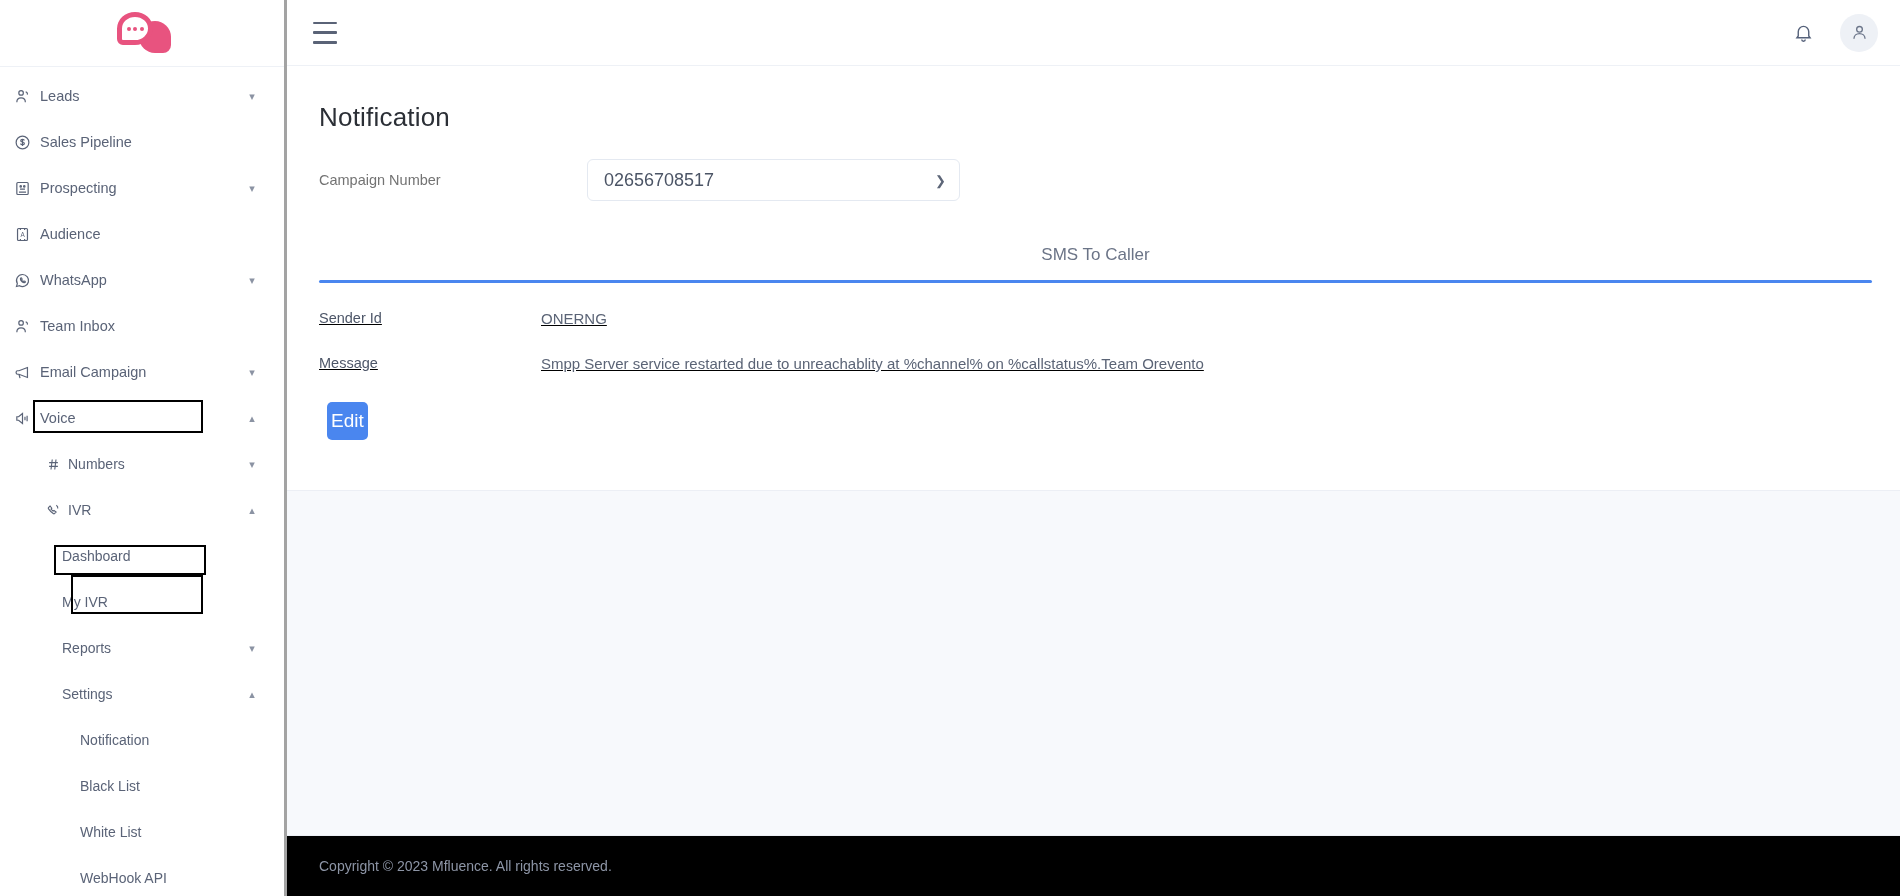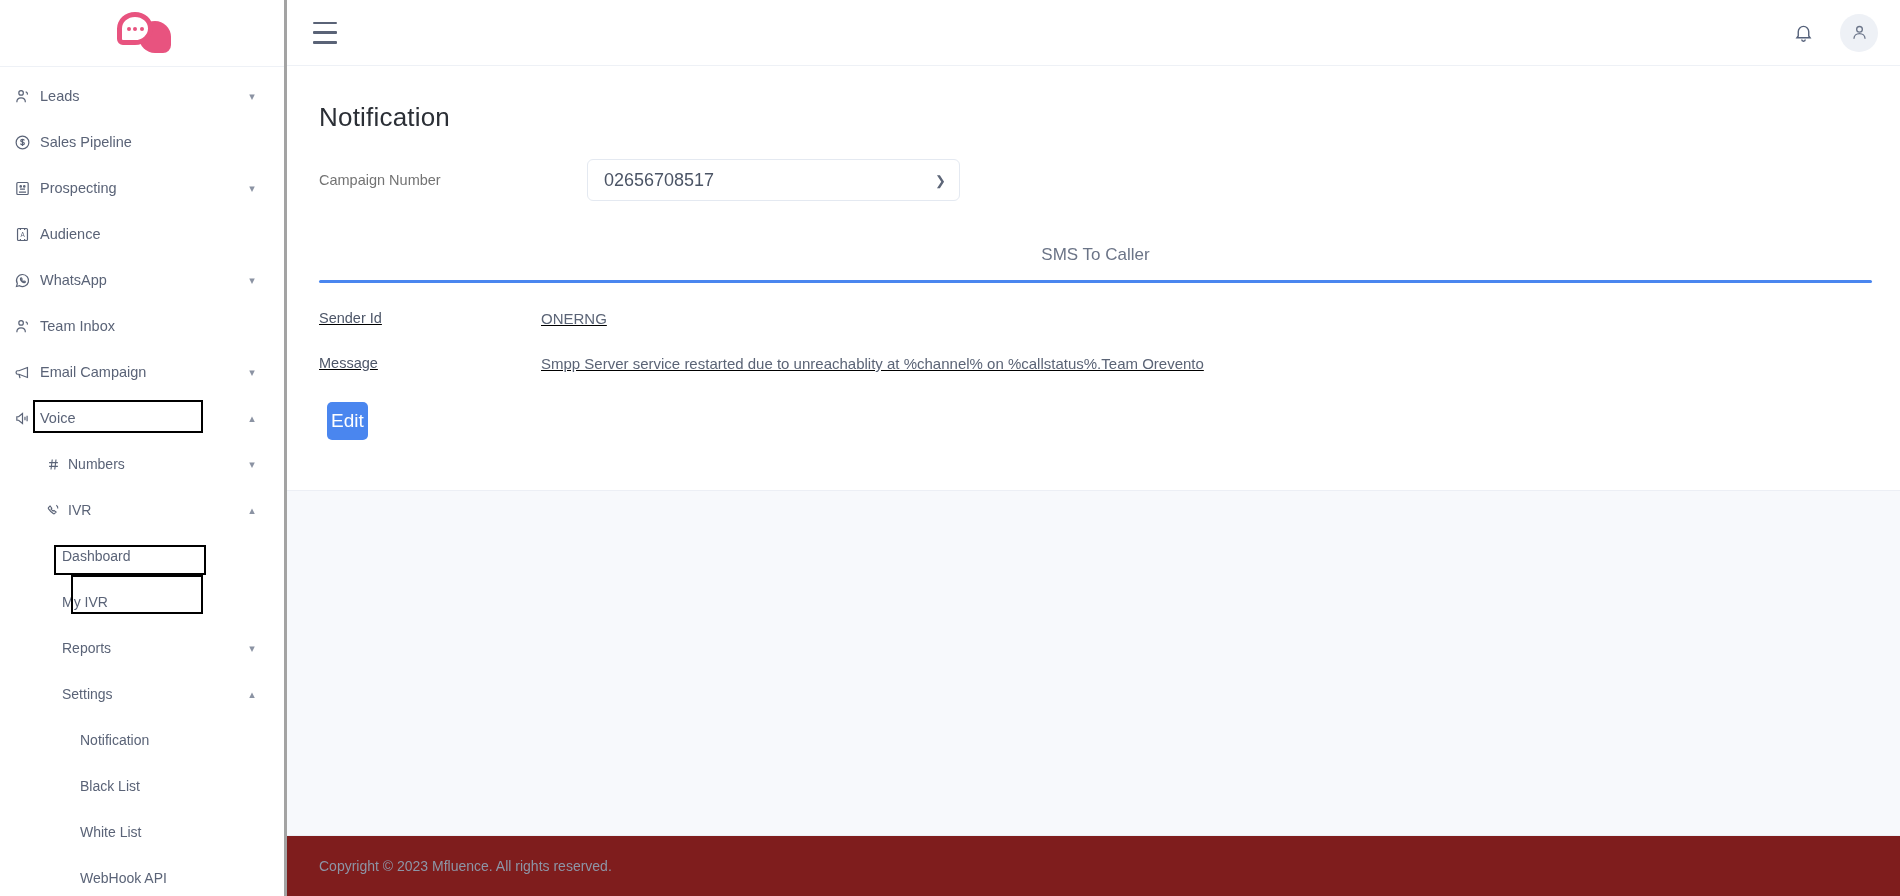--- a/index.html
+++ b/index.html
@@ -129,21 +129,21 @@
     background: #4a86ef; color: #fff; border: none;
     border-radius: 5px; padding: 8px 4px;
     font-size: 19px; font-family: "Liberation Sans", sans-serif;
     cursor: pointer;
   }
 
   .spacer { flex: 1; background: #f7f9fc; }
   .footer {
     border-top: 1px solid #eceff5;
     padding: 22px 0 22px 32px;
-    font-size: 14px; color: #8d95a6; background: #7f1d1d;
+    font-size: 14px; color: #8d95a6; background: #000000;
     flex: 0 0 auto;
   }
 </style>
 </head>
 <body>
 
 <div class="app">
 
   <aside class="sidebar">
 

